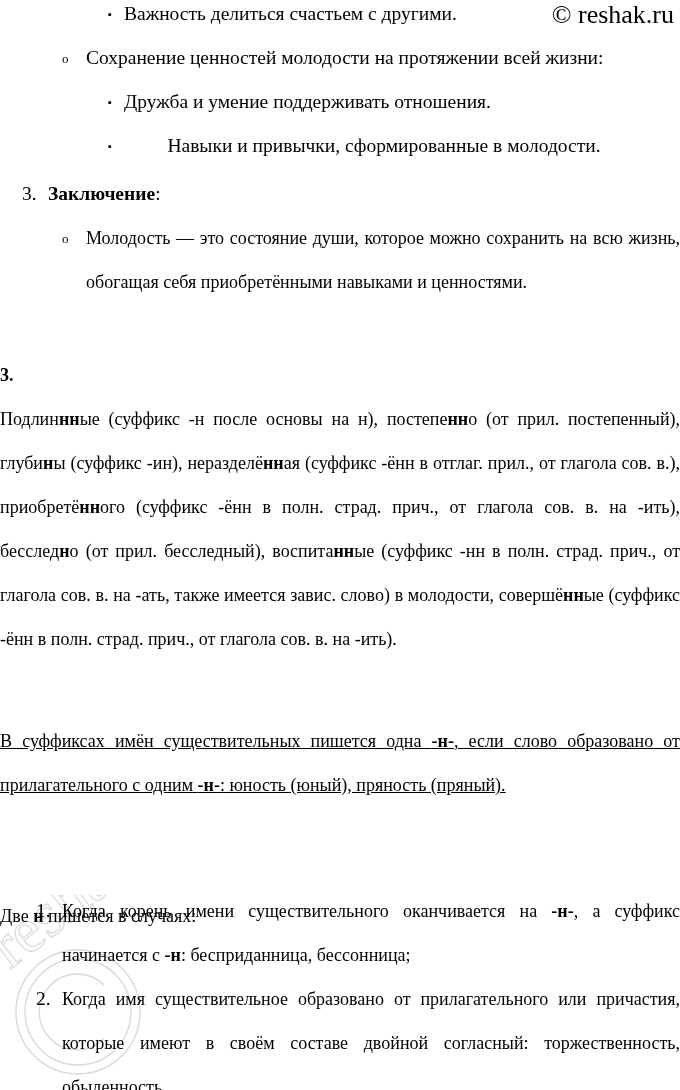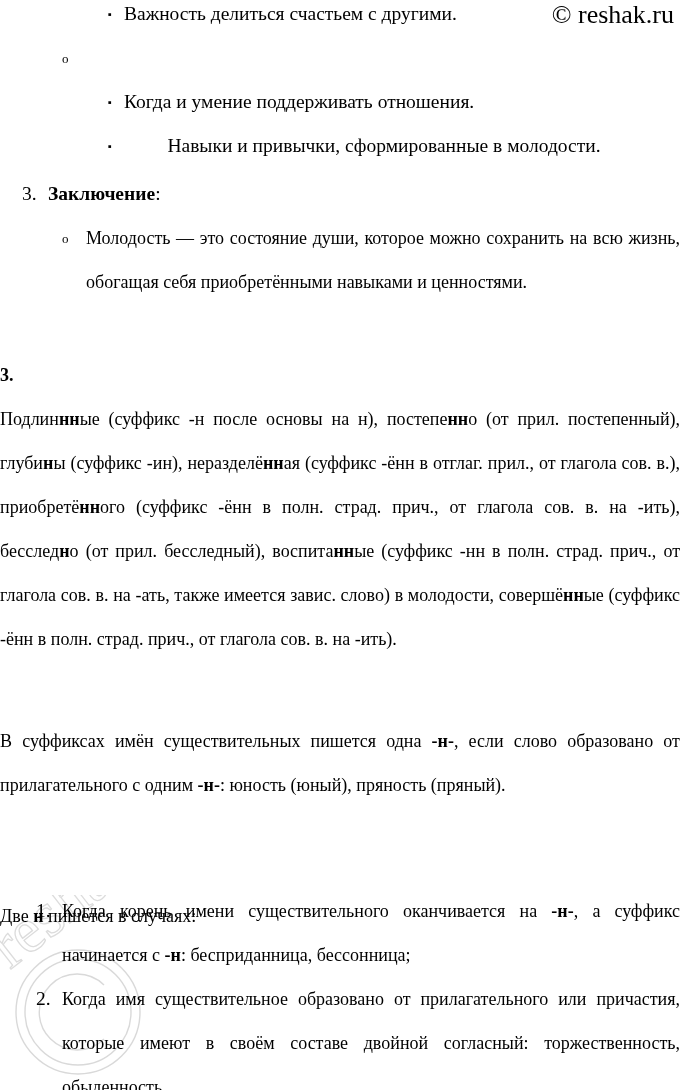--- a/index.html
+++ b/index.html
@@ -102,25 +102,26 @@
 
   <div class="hdr-mark">© reshak.ru</div>
 
   <div class="bullet-row" style="left:0; top:-8px; width:680px;">
     <span class="mark sq" style="left:108px; top:0; position:absolute;">▪</span>
     <span class="body-txt" style="margin-left:124px; display:block; width:420px;">Важность делиться счастьем с другими.</span>
   </div>
 
   <div class="bullet-row" style="left:0; top:36px; width:680px;">
     <span class="mark ci" style="left:62px; top:0; position:absolute;">o</span>
+    <span class="body-txt" style="margin-left:86px; display:block; width:594px;">Сохранение ценностей молодости на протяжении всей жизни:</span>
   </div>
 
   <div class="bullet-row" style="left:0; top:80px; width:680px;">
     <span class="mark sq" style="left:108px; top:0; position:absolute;">▪</span>
-    <span class="body-txt" style="margin-left:124px; display:block; width:500px;">Когда и умение поддерживать отношения.</span>
+    <span class="body-txt" style="margin-left:124px; display:block; width:500px;">Дружба и умение поддерживать отношения.</span>
   </div>
 
   <div class="bullet-row" style="left:0; top:124px; width:680px;">
     <span class="mark sq" style="left:108px; top:0; position:absolute;">▪</span>
     <span class="body-txt" style="margin-left:124px; display:block; width:520px;text-align:center;">Навыки и привычки, сформированные в молодости.</span>
   </div>
 
   <div class="bullet-row" style="left:0; top:172px; width:680px;">
     <span class="mark num" style="left:22px; top:0; position:absolute;">3.</span>
     <span class="body-txt" style="margin-left:48px; display:block;"><b>Заключение</b><span>:</span></span>
@@ -130,21 +131,21 @@
     <span class="mark ci" style="left:62px; top:0; position:absolute;">o</span>
     <span class="p" style="left:86px; top:0; width:594px; position:absolute;">Молодость — это состояние души, которое можно сохранить на всю жизнь, обогащая себя приобретёнными навыками и ценностями.</span>
   </div>
 
   <div class="p nojust" style="left:0; top:353px; width:120px;">
     <b>3.</b>
   </div>
 
   <div class="p" style="left:0; top:397px; width:680px;"><span>Подлин</span><b>нн</b><span>ые (суффикс -н после основы на н), постепе</span><b>нн</b><span>о (от прил. постепенный), глуби</span><b>н</b><span>ы (суффикс -ин), неразделё</span><b>нн</b><span>ая (суффикс -ённ в отглаг. прил., от глагола сов. в.), приобретё</span><b>нн</b><span>ого (суффикс -ённ в полн. страд. прич., от глагола сов. в. на -ить), бесслед</span><b>н</b><span>о (от прил. бесследный), воспита</span><b>нн</b><span>ые (суффикс -нн в полн. страд. прич., от глагола сов. в. на -ать, также имеется завис. слово) в молодости, совершё</span><b>нн</b><span>ые (суффикс -ённ в полн. страд. прич., от глагола сов. в. на -ить).</span></div>
 
-  <div class="p" style="left:0; top:719px; width:680px;"><span>В суффиксах имён существительных пишется одна </span><b>-н-</b><span>, если слово образовано от прилагательного с одним </span><b>-н-</b><span>: юность (юный), пряность (пряный).</span></div>
+  <div class="p" style="left:0; top:719px; width:680px;text-decoration:underline;"><span>В суффиксах имён существительных пишется одна </span><b>-н-</b><span>, если слово образовано от прилагательного с одним </span><b>-н-</b><span>: юность (юный), пряность (пряный).</span></div>
 
   <div class="p nojust" style="left:0; top:894px; width:604px;"><span>Две </span><b>н</b><span> пишется в случаях:</span></div>
 
   <div class="bullet-row" style="left:0; top:889px; width:680px;">
     <span class="mark num" style="left:36px; top:0; position:absolute;">1.</span>
     <div class="p" style="left:62px; top:0; width:618px; position:absolute;"><span>Когда корень имени существительного оканчивается на </span><b>-н-</b><span>, а суффикс начинается с </span><b>-н</b><span>: бесприданница, бессонница;</span></div>
   </div>
 
   <div class="bullet-row" style="left:0; top:977px; width:680px;">
     <span class="mark num" style="left:36px; top:0; position:absolute;">2.</span>

